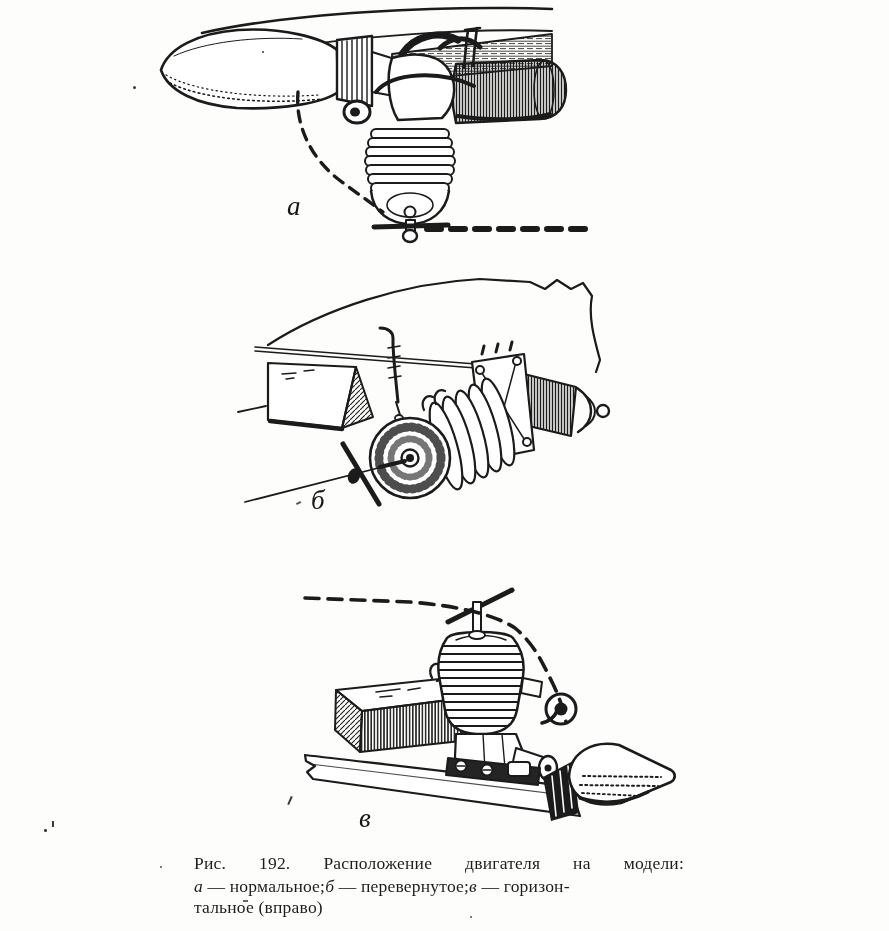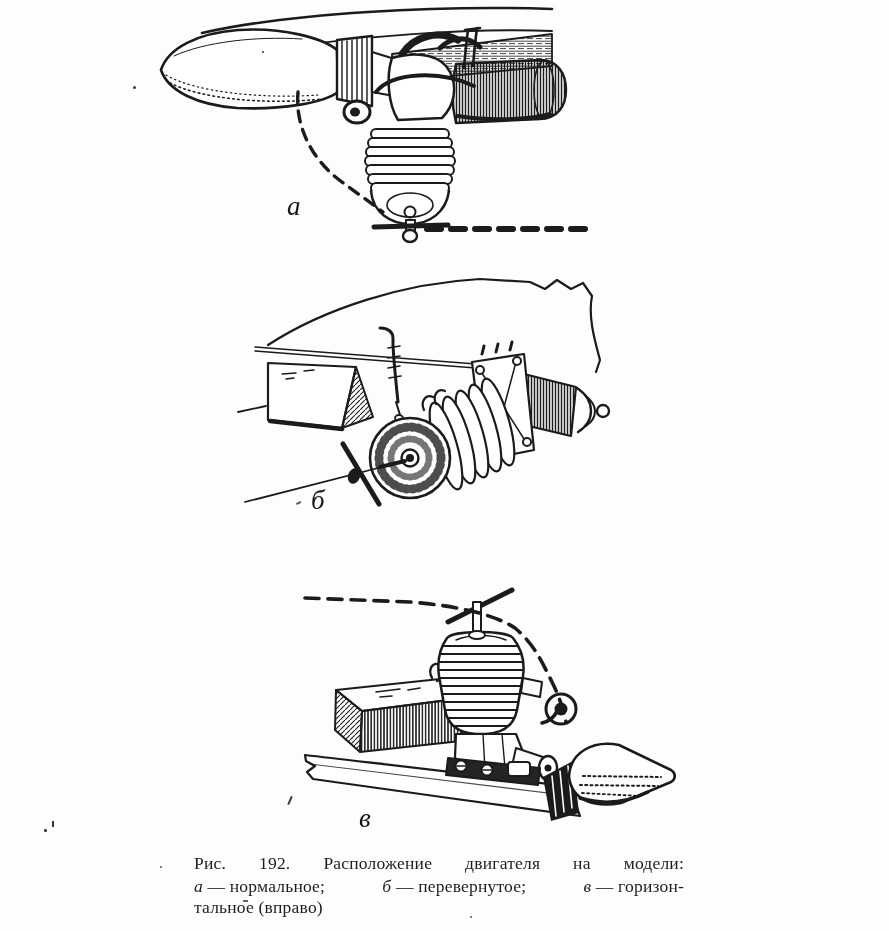--- a/index.html
+++ b/index.html
@@ -9,21 +9,21 @@
     font-family:"Liberation Serif", serif; color:#1b1b1b;
   }
   .fig { position:absolute; }
   .fig-label {
     position:absolute; font-style:italic; font-size:27px; line-height:1;
     color:#171717; font-family:"Liberation Serif", serif;
   }
   .caption { position:absolute; font-size:17.5px; color:#1d1d1d; }
   .cap-line { line-height:21.5px; letter-spacing:.2px; }
   .cap-just { text-align:justify; text-align-last:justify; word-spacing:6px; }
-  .cap-flex { display:flex; justify-content:space-between; margin-top:1px; }
+  .cap-flex { display:flex; margin-top:1px; }
   .cap-flex i { font-style:italic; }
   .cap-center { }
   .speck { position:absolute; background:#3a3a3a; }
   .speck.round { border-radius:50%; }
   svg { display:block; }
 </style>
 </head>
 <body>
 
 <div class="page">

